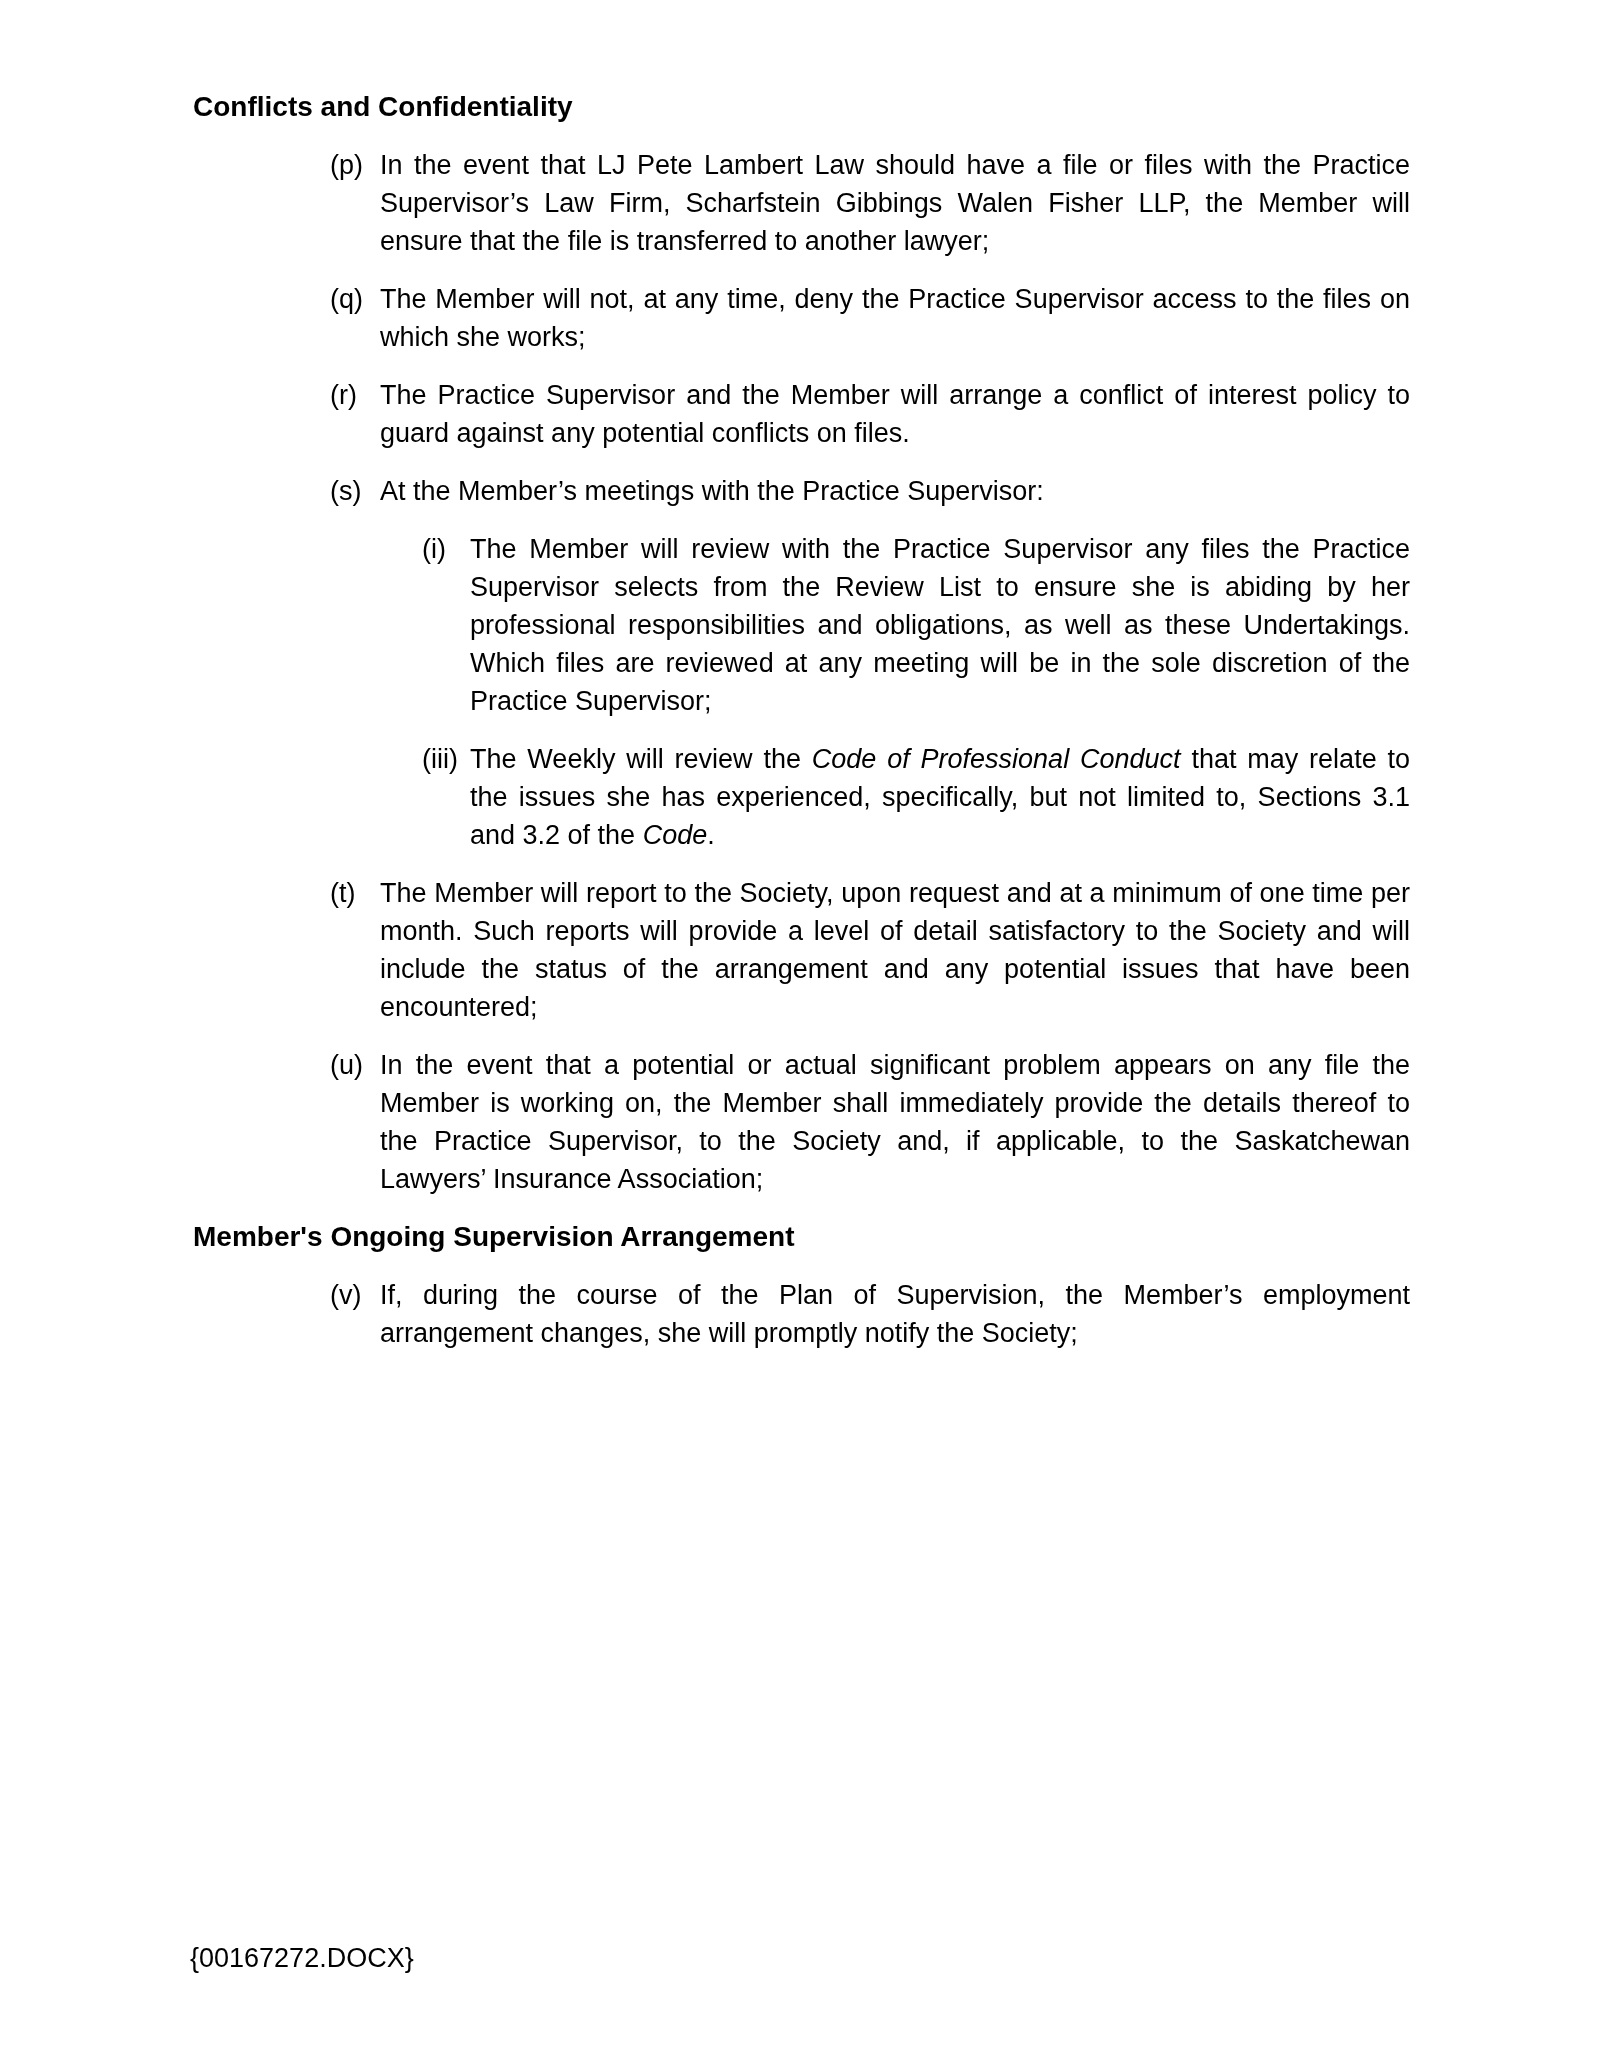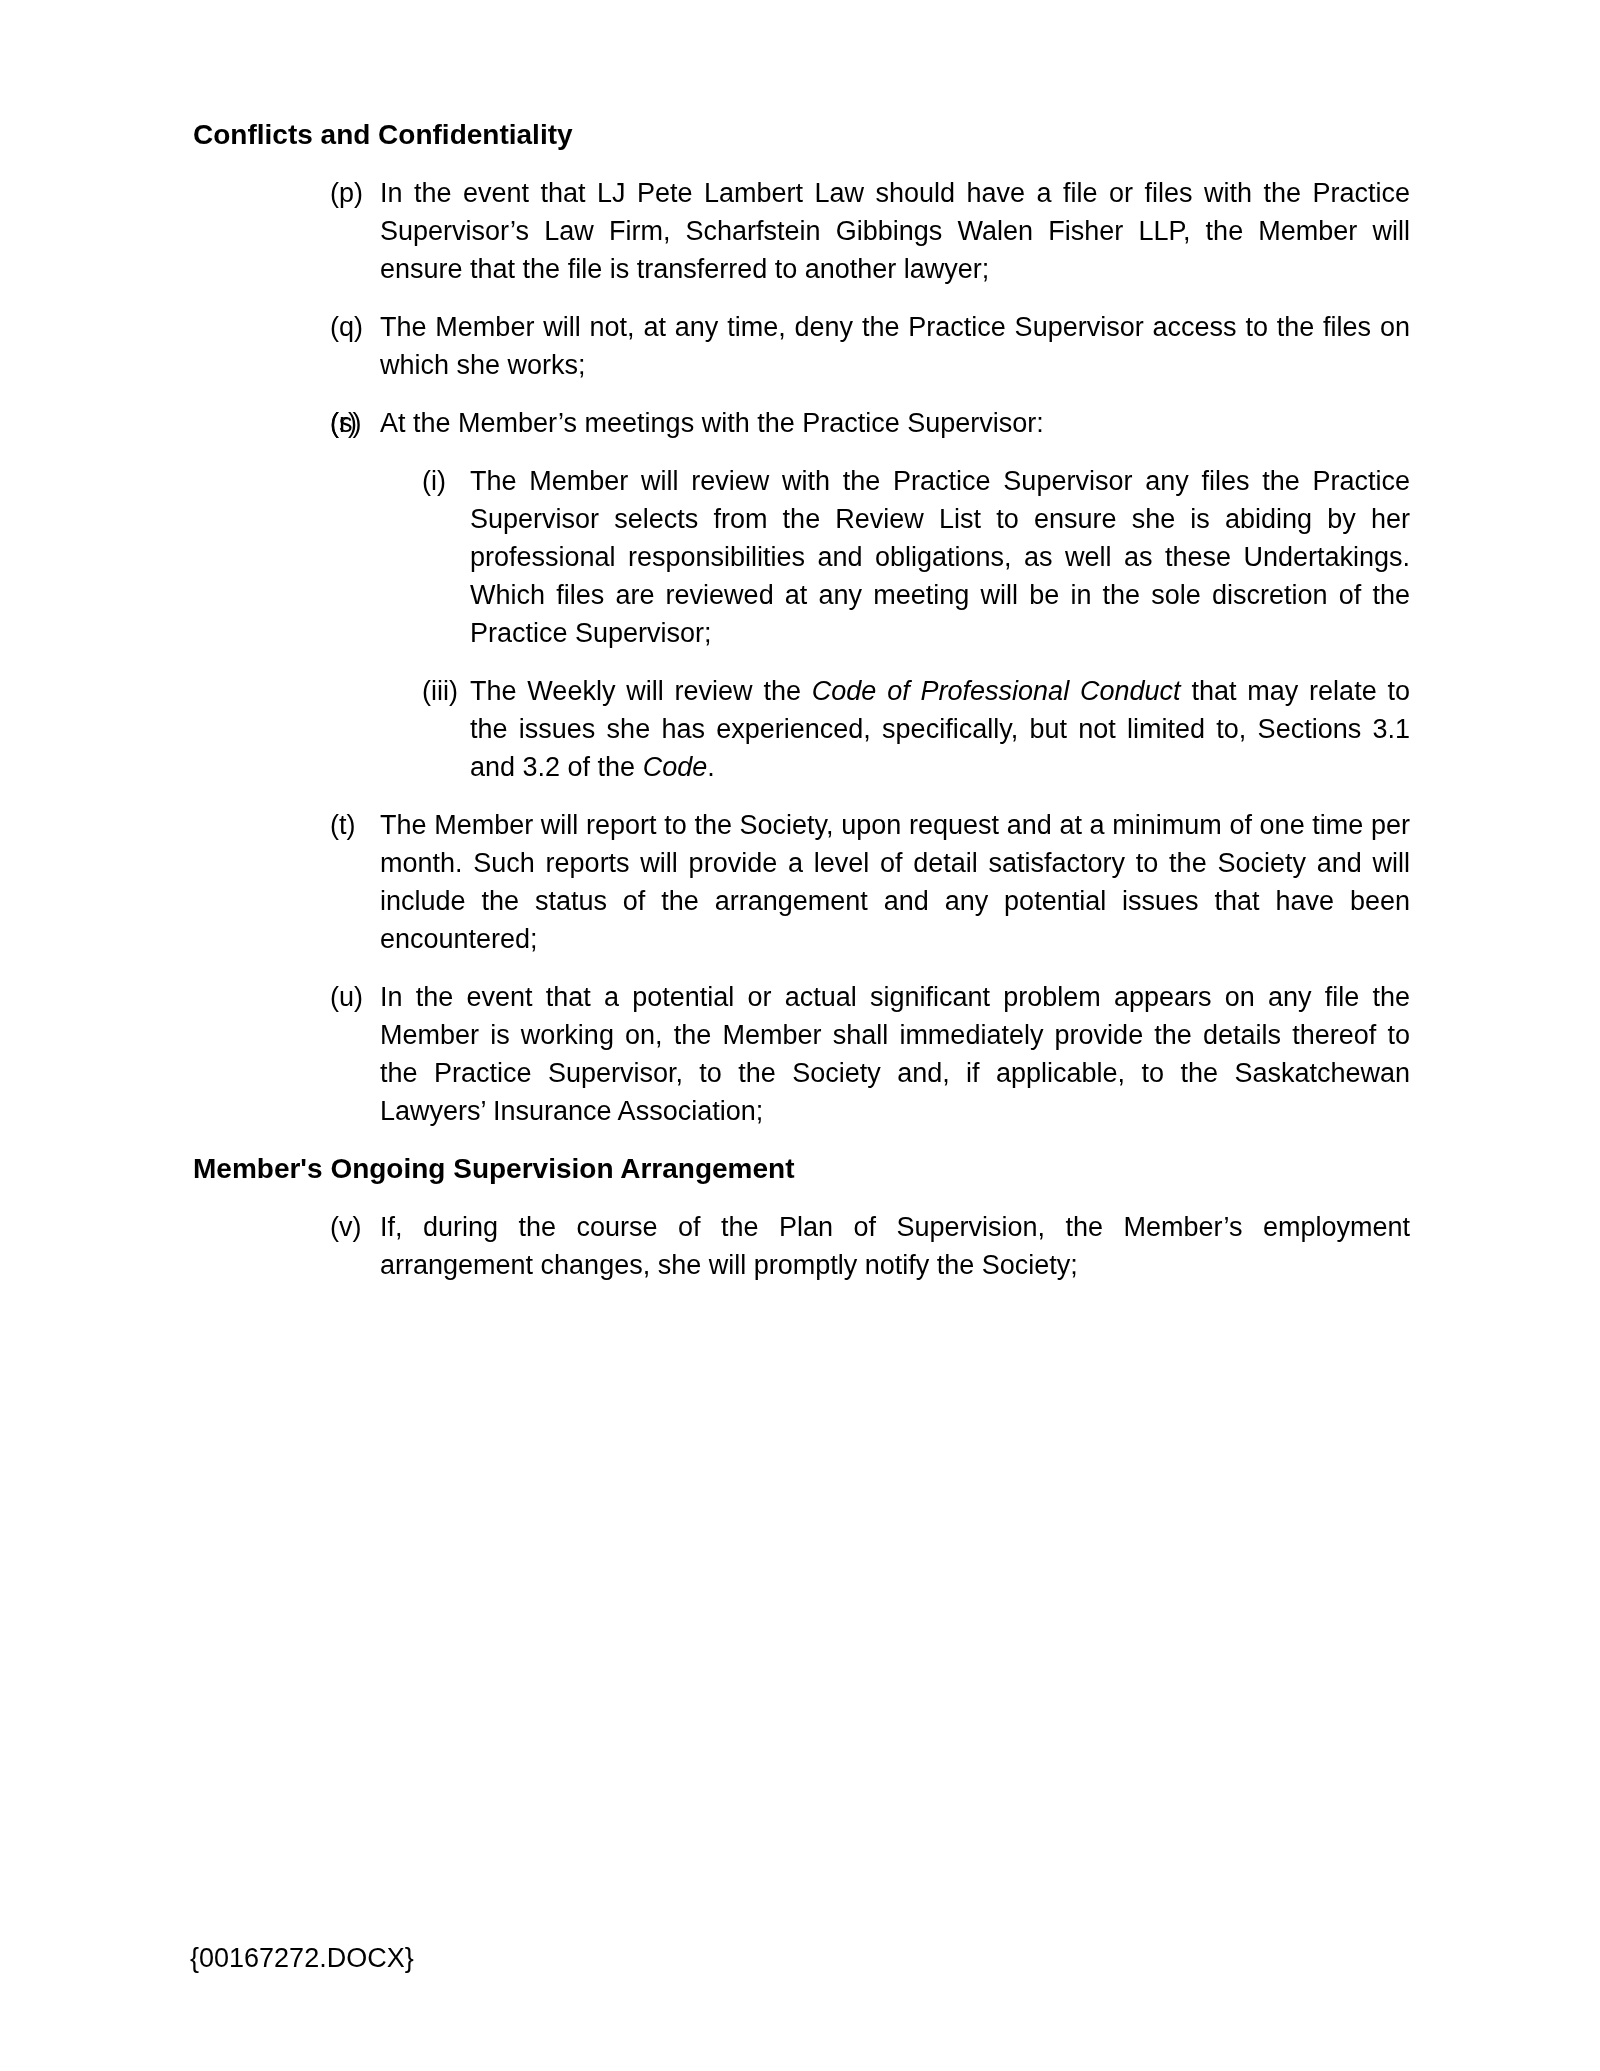--- a/index.html
+++ b/index.html
@@ -9,21 +9,21 @@
   .page {
     position: relative;
     width: 1600px;
     height: 2071px;
     background: #ffffff;
     color: #000000;
     font-family: "Liberation Sans", "DejaVu Sans", sans-serif;
     font-size: 27px;
     line-height: 38px;
   }
-  .content { padding-top: 116px; }
+  .content { padding-top: 88px; }
   .heading {
     font-weight: 700;
     font-size: 28px;
     margin: 0 190px 20px 193px;
   }
   .li {
     position: relative;
     text-align: justify;
     margin-bottom: 20px;
   }
@@ -44,21 +44,21 @@
 
 <div class="page">
   <div class="content">
 
     <div class="heading">Conflicts and Confidentiality</div>
 
     <div class="li l1"><span class="marker">(p)</span><span>In the event that LJ Pete Lambert Law should have a file or files with the Practice Supervisor’s Law Firm, Scharfstein Gibbings Walen Fisher LLP, the Member will ensure that the file is transferred to another lawyer;</span></div>
 
     <div class="li l1"><span class="marker">(q)</span><span>The Member will not, at any time, deny the Practice Supervisor access to the files on which she works;</span></div>
 
-    <div class="li l1"><span class="marker">(r)</span></div>
+    <div class="li l1"><span class="marker">(r)</span><span>The Practice Supervisor and the Member will arrange a conflict of interest policy to guard against any potential conflicts on files.</span></div>
 
 
     <div class="li l1"><span class="marker">(s)</span><span>At the Member’s meetings with the Practice Supervisor:</span></div>
 
     <div class="li l2"><span class="marker">(i)</span><span>The Member will review with the Practice Supervisor any files the Practice Supervisor selects from the Review List to ensure she is abiding by her professional responsibilities and obligations, as well as these Undertakings. Which files are reviewed at any meeting will be in the sole discretion of the Practice Supervisor;</span></div>
 
 
     <div class="li l2"><span class="marker">(iii)</span><span>The Weekly will review the </span><span class="it">Code of Professional Conduct</span><span> that may relate to the issues she has experienced, specifically, but not limited to, Sections 3.1 and 3.2 of the </span><span class="it">Code</span><span>.</span></div>
 
 

